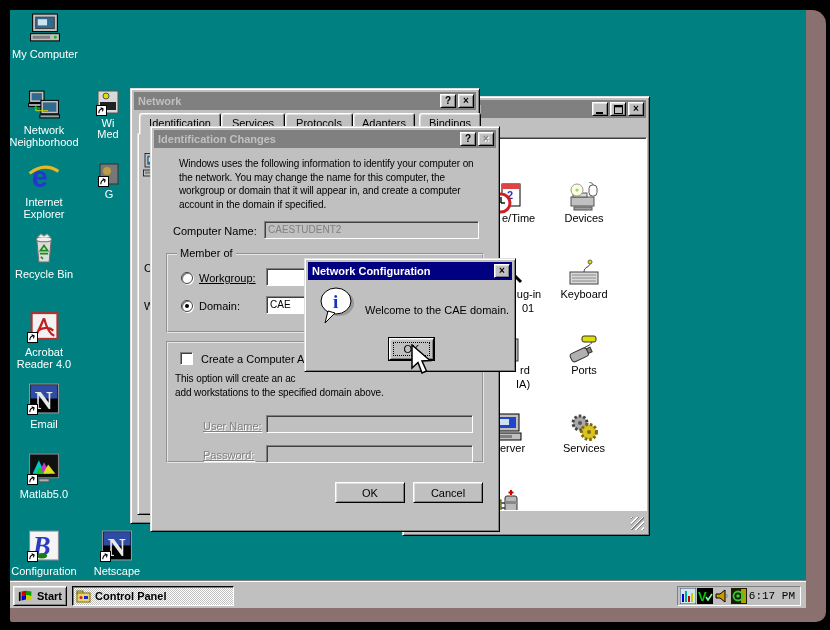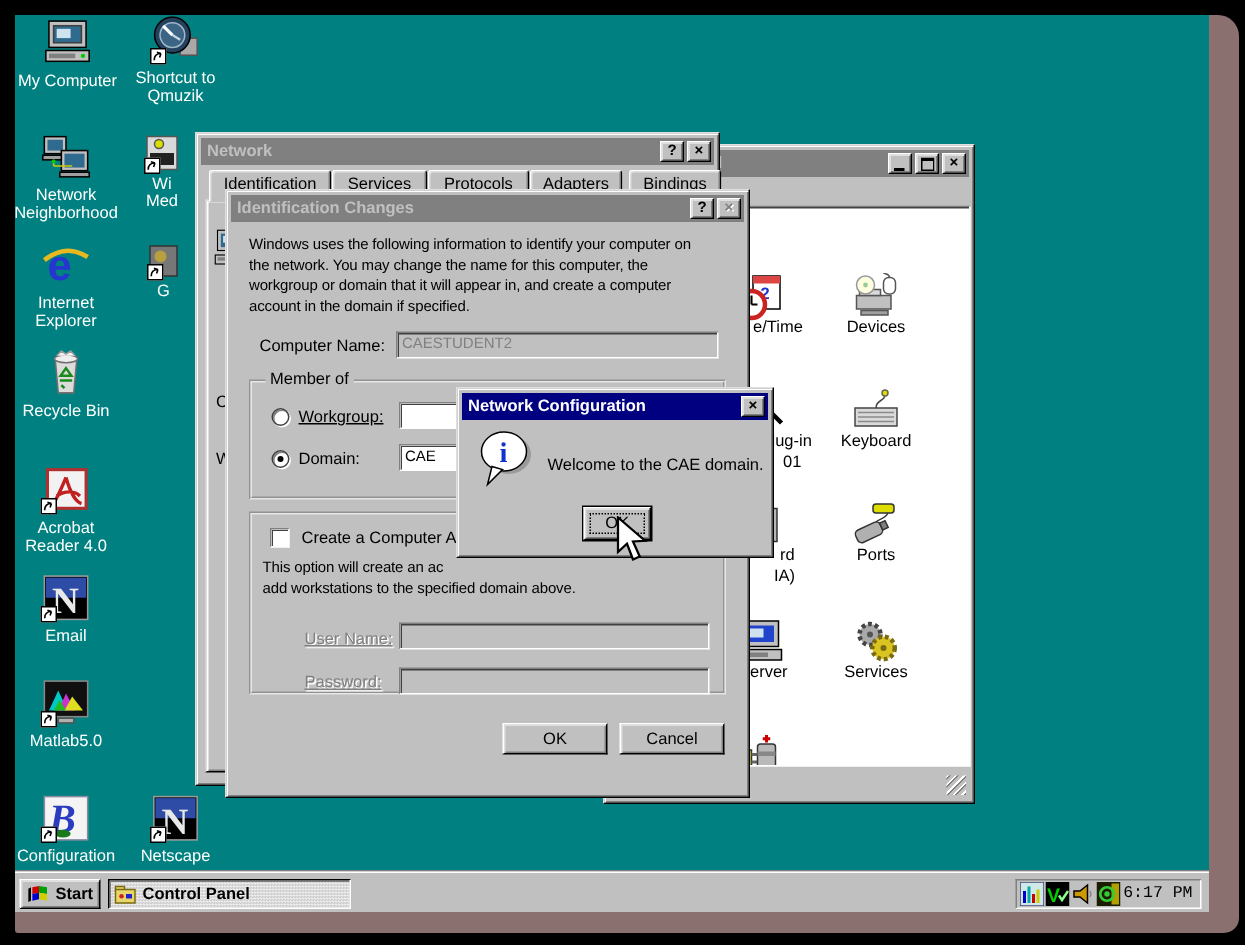--- a/index.html
+++ b/index.html
@@ -94,37 +94,20 @@
           <rect x="7" y="5" width="18" height="11" fill="#2f6a8f" stroke="#404040"></rect>
           <rect x="9" y="7" width="9" height="6" fill="#cfe3ef"></rect>
           <rect x="2" y="21" width="28" height="7" fill="#c0c0c0" stroke="#000"></rect>
           <rect x="4" y="23" width="17" height="3" fill="#808080"></rect>
           <circle cx="26" cy="24.5" r="1.4" fill="#0c0"></circle>
         </svg>
     </div>
     <div class="lbl">My Computer</div>
   </div>
 
-  <div class="dicon" style="left:81px; top:10px; z-index:1">
-    <div class="art">
-      <svg width="34" height="33" viewBox="0 0 32 32">
-          <rect x="19" y="15" width="11" height="11" fill="#a9a9a9" stroke="#555"></rect>
-          <circle cx="14" cy="13" r="11.5" fill="#24425f" stroke="#000"></circle>
-          <circle cx="14" cy="13" r="8" fill="#3c6485" stroke="#9fb6c9"></circle>
-          <line x1="14" y1="13" x2="8" y2="7" stroke="#fff" stroke-width="2"></line>
-          <line x1="14" y1="13" x2="19" y2="16" stroke="#c9d6e2" stroke-width="1.5"></line>
-        </svg>
-      <span class="shortcut-badge">
-          <svg width="9" height="9" viewBox="0 0 10 10">
-            <path d="M2 8 Q2 3 7 3 M7 3 L4 2 M7 3 L6 6" stroke="#000" stroke-width="1.2" fill="none"></path>
-          </svg>
-        </span>
-    </div>
-    <div class="lbl"><span>Shortcut to</span><br><span>Qmuzik</span></div>
-  </div>
 
   <div class="dicon" style="left:8px; top:88px; z-index:1">
     <div class="art">
       <svg width="34" height="33" viewBox="0 0 32 32">
           <rect x="2" y="3" width="14" height="11" fill="#c0c0c0" stroke="#000"></rect>
           <rect x="4" y="5" width="10" height="7" fill="#2f6a8f"></rect>
           <rect x="1" y="15" width="16" height="3" fill="#a0a0a0" stroke="#000"></rect>
           <rect x="13" y="12" width="17" height="13" fill="#c0c0c0" stroke="#000"></rect>
           <rect x="15" y="14" width="13" height="9" fill="#2f6a8f"></rect>
           <rect x="12" y="26" width="19" height="3" fill="#a0a0a0" stroke="#000"></rect>
@@ -415,21 +398,21 @@
     </div>
   </div>
 
   <div class="dlg" style="left:150px; top:126px; width:350px; height:406px; z-index:20">
     <div class="titlebar inactive">
       <span style="flex:1">Identification Changes</span>
       <span class="tb-btn btn3d">?</span>
       <span class="tb-btn btn3d disabled">×</span>
     </div>
 
-    <div class="abs" style="left:15px; top:30px">
+    <div class="abs" style="left:28px; top:30px">
       <div class="intro-line">Windows uses the following information to identify your computer on</div>
       <div class="intro-line">the network.  You may change the name for this computer, the</div>
       <div class="intro-line">workgroup or domain that it will appear in, and create a computer</div>
       <div class="intro-line">account in the domain if specified.</div>
     </div>
 
     <div class="abs" style="left:22px; top:98px">Computer Name:</div>
     <div class="field disabled" style="left:113px; top:94px; width:215px">CAESTUDENT2</div>
 
     <div class="groupbox" style="left:15px; top:126px; width:318px; height:80px">

